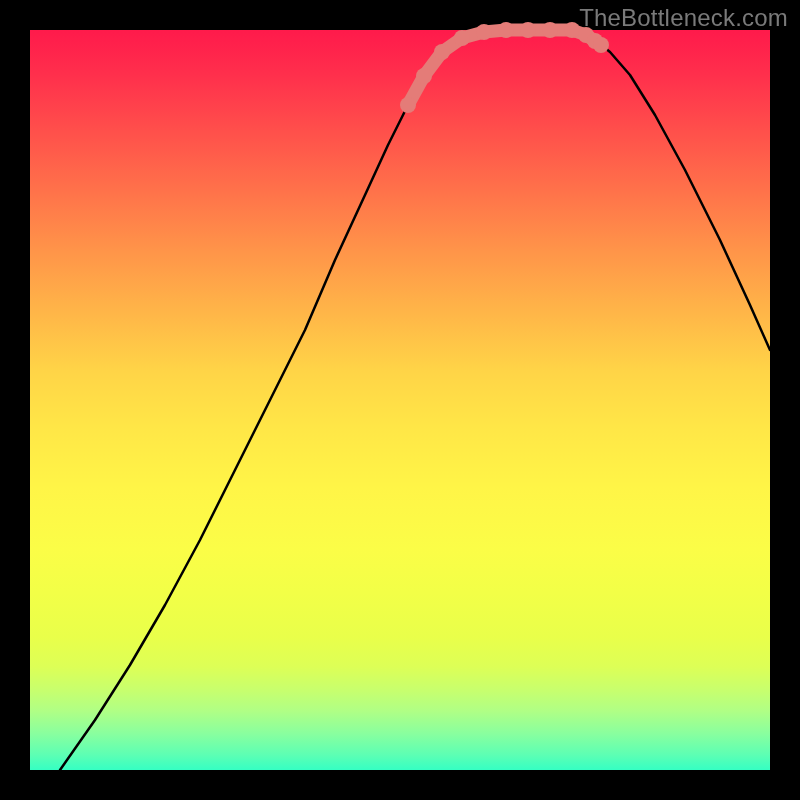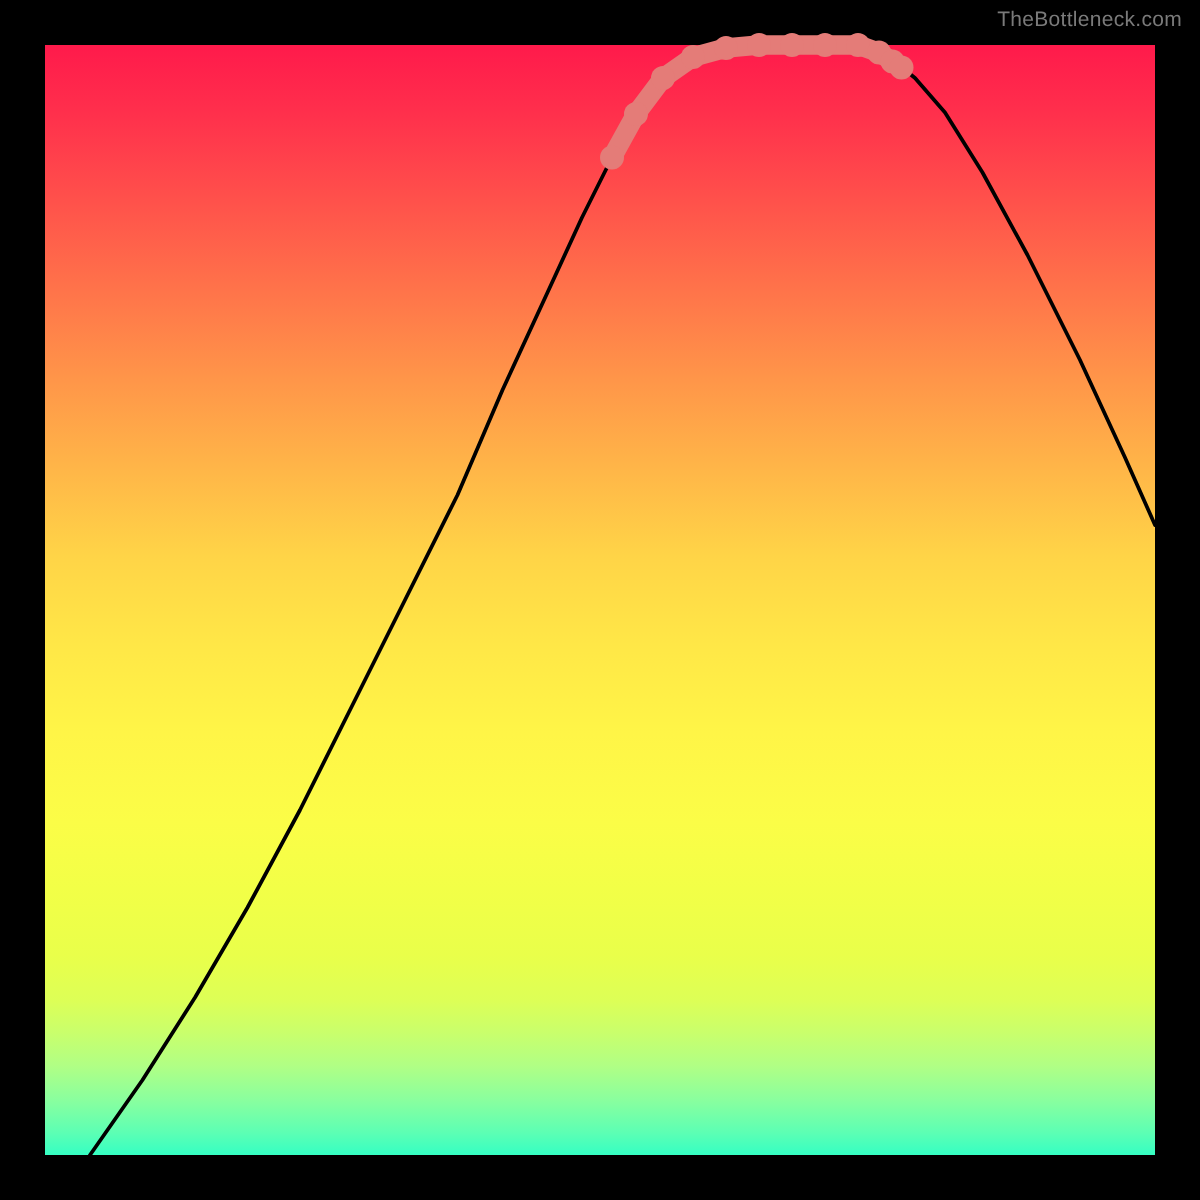--- a/index.html
+++ b/index.html
@@ -49,21 +49,21 @@
   .plot-svg {
     position: absolute;
     left: 0;
     top: 0;
   }
   .attribution {
     position: absolute;
     top: 4px;
     right: 12px;
     color: #7a7a7a;
-    font-size: 14px;
+    font-size: 24px;
     font-weight: normal;
     letter-spacing: 0.2px;
   }
 </style>
 </head>
 <body>
 
 <div class="outer">
 
   <div class="attribution">TheBottleneck.com</div>

